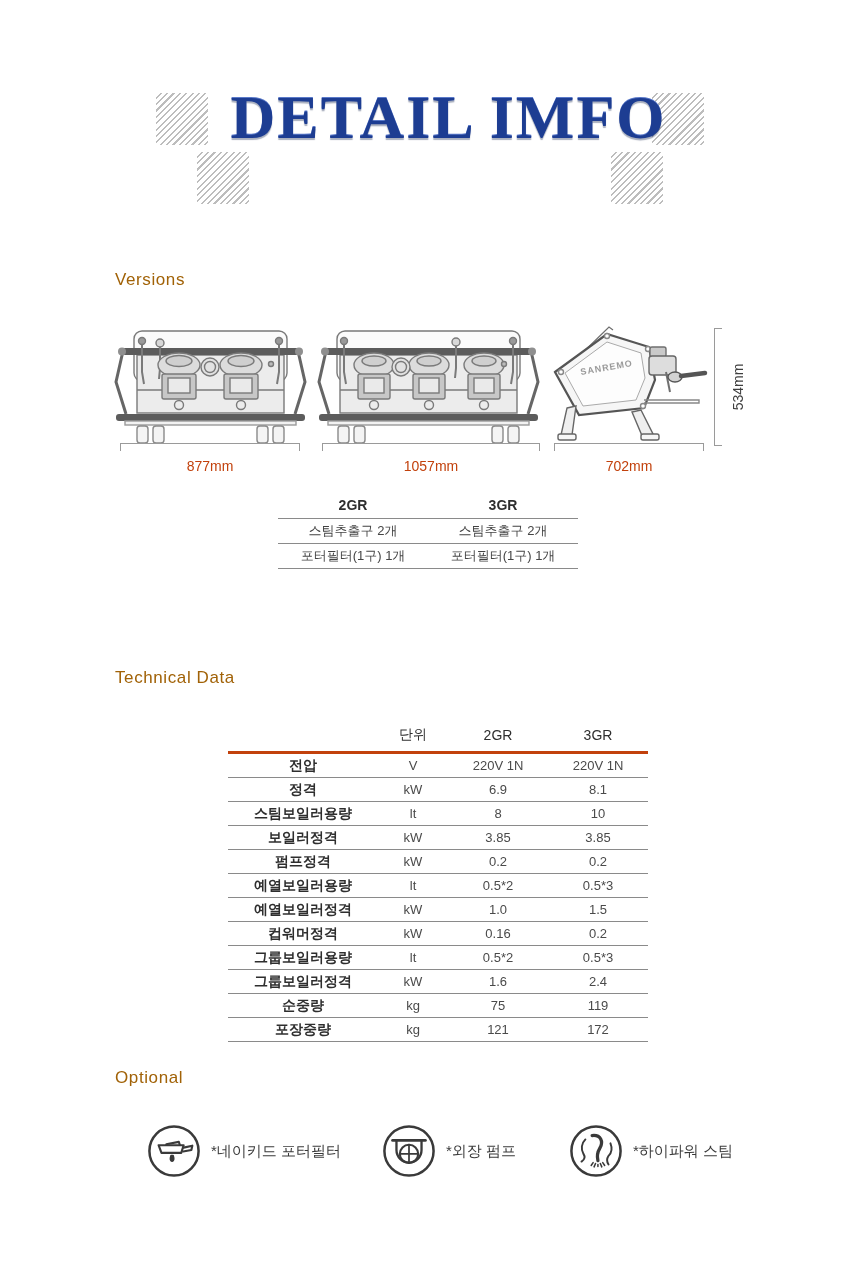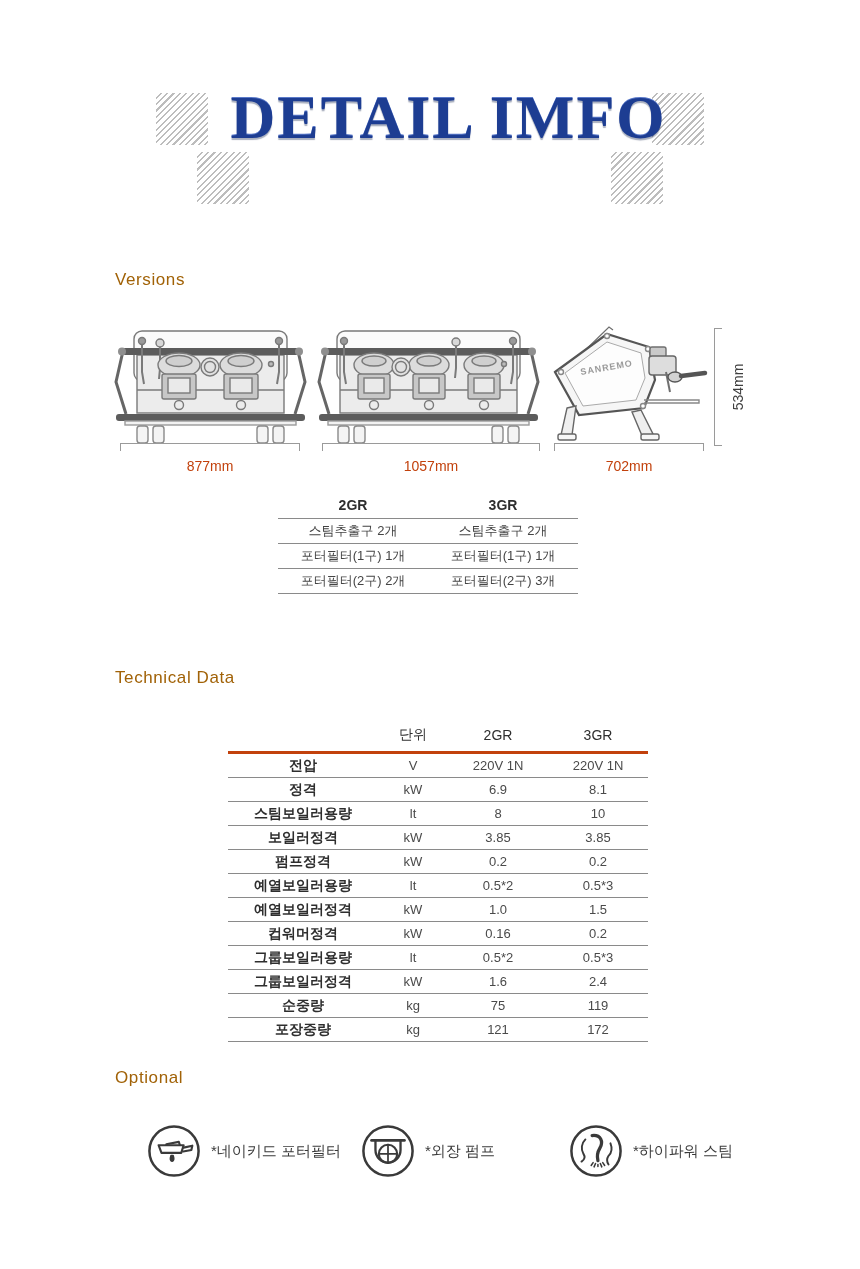--- a/index.html
+++ b/index.html
@@ -83,21 +83,21 @@
     text-align:center; padding:2.5px 0; border-bottom:1px solid #8a8a8a;
   }
   .tech-table tr td:first-child { font-weight:bold; color:#2e2e2e; font-size:14px; }
   .tech-table th:nth-child(1), .tech-table td:nth-child(1) { width:150px; }
   .tech-table th:nth-child(2), .tech-table td:nth-child(2) { width:70px; }
   .tech-table th:nth-child(3), .tech-table td:nth-child(3) { width:100px; }
   .tech-table th:nth-child(4), .tech-table td:nth-child(4) { width:100px; }
   
   .opt-item { position:absolute; top:1124px; display:flex; align-items:center; gap:10px; }
   .opt1 { left:147px; }
-  .opt2 { left:361px;text-align:right; }
+  .opt2 { left:382px;text-align:right; }
   .opt3 { left:569px; }
   .opt-label { font-size:15px; color:#3a3a3a; white-space:nowrap; }
 </style>
 </head>
 <body>
 
 <div class="page">
 
   <div class="hatch sq1"></div>
   <div class="hatch sq2"></div>
@@ -247,24 +247,20 @@
         </tr>
       </thead>
     <tbody>
         <tr>
           <td>스팀추출구 2개</td>
           <td>스팀추출구 2개</td>
         </tr>
         <tr>
           <td>포터필터(1구) 1개</td>
           <td>포터필터(1구) 1개</td>
-        </tr>
-        <tr>
-          <td>포터필터(2구) 2개</td>
-          <td>포터필터(2구) 3개</td>
         </tr>
       </tbody>
   </table>
 
   <div class="section-label lbl-technical">Technical Data</div>
   <table class="tech-table">
     <thead>
         <tr>
           <th></th>
           <th>단위</th>

